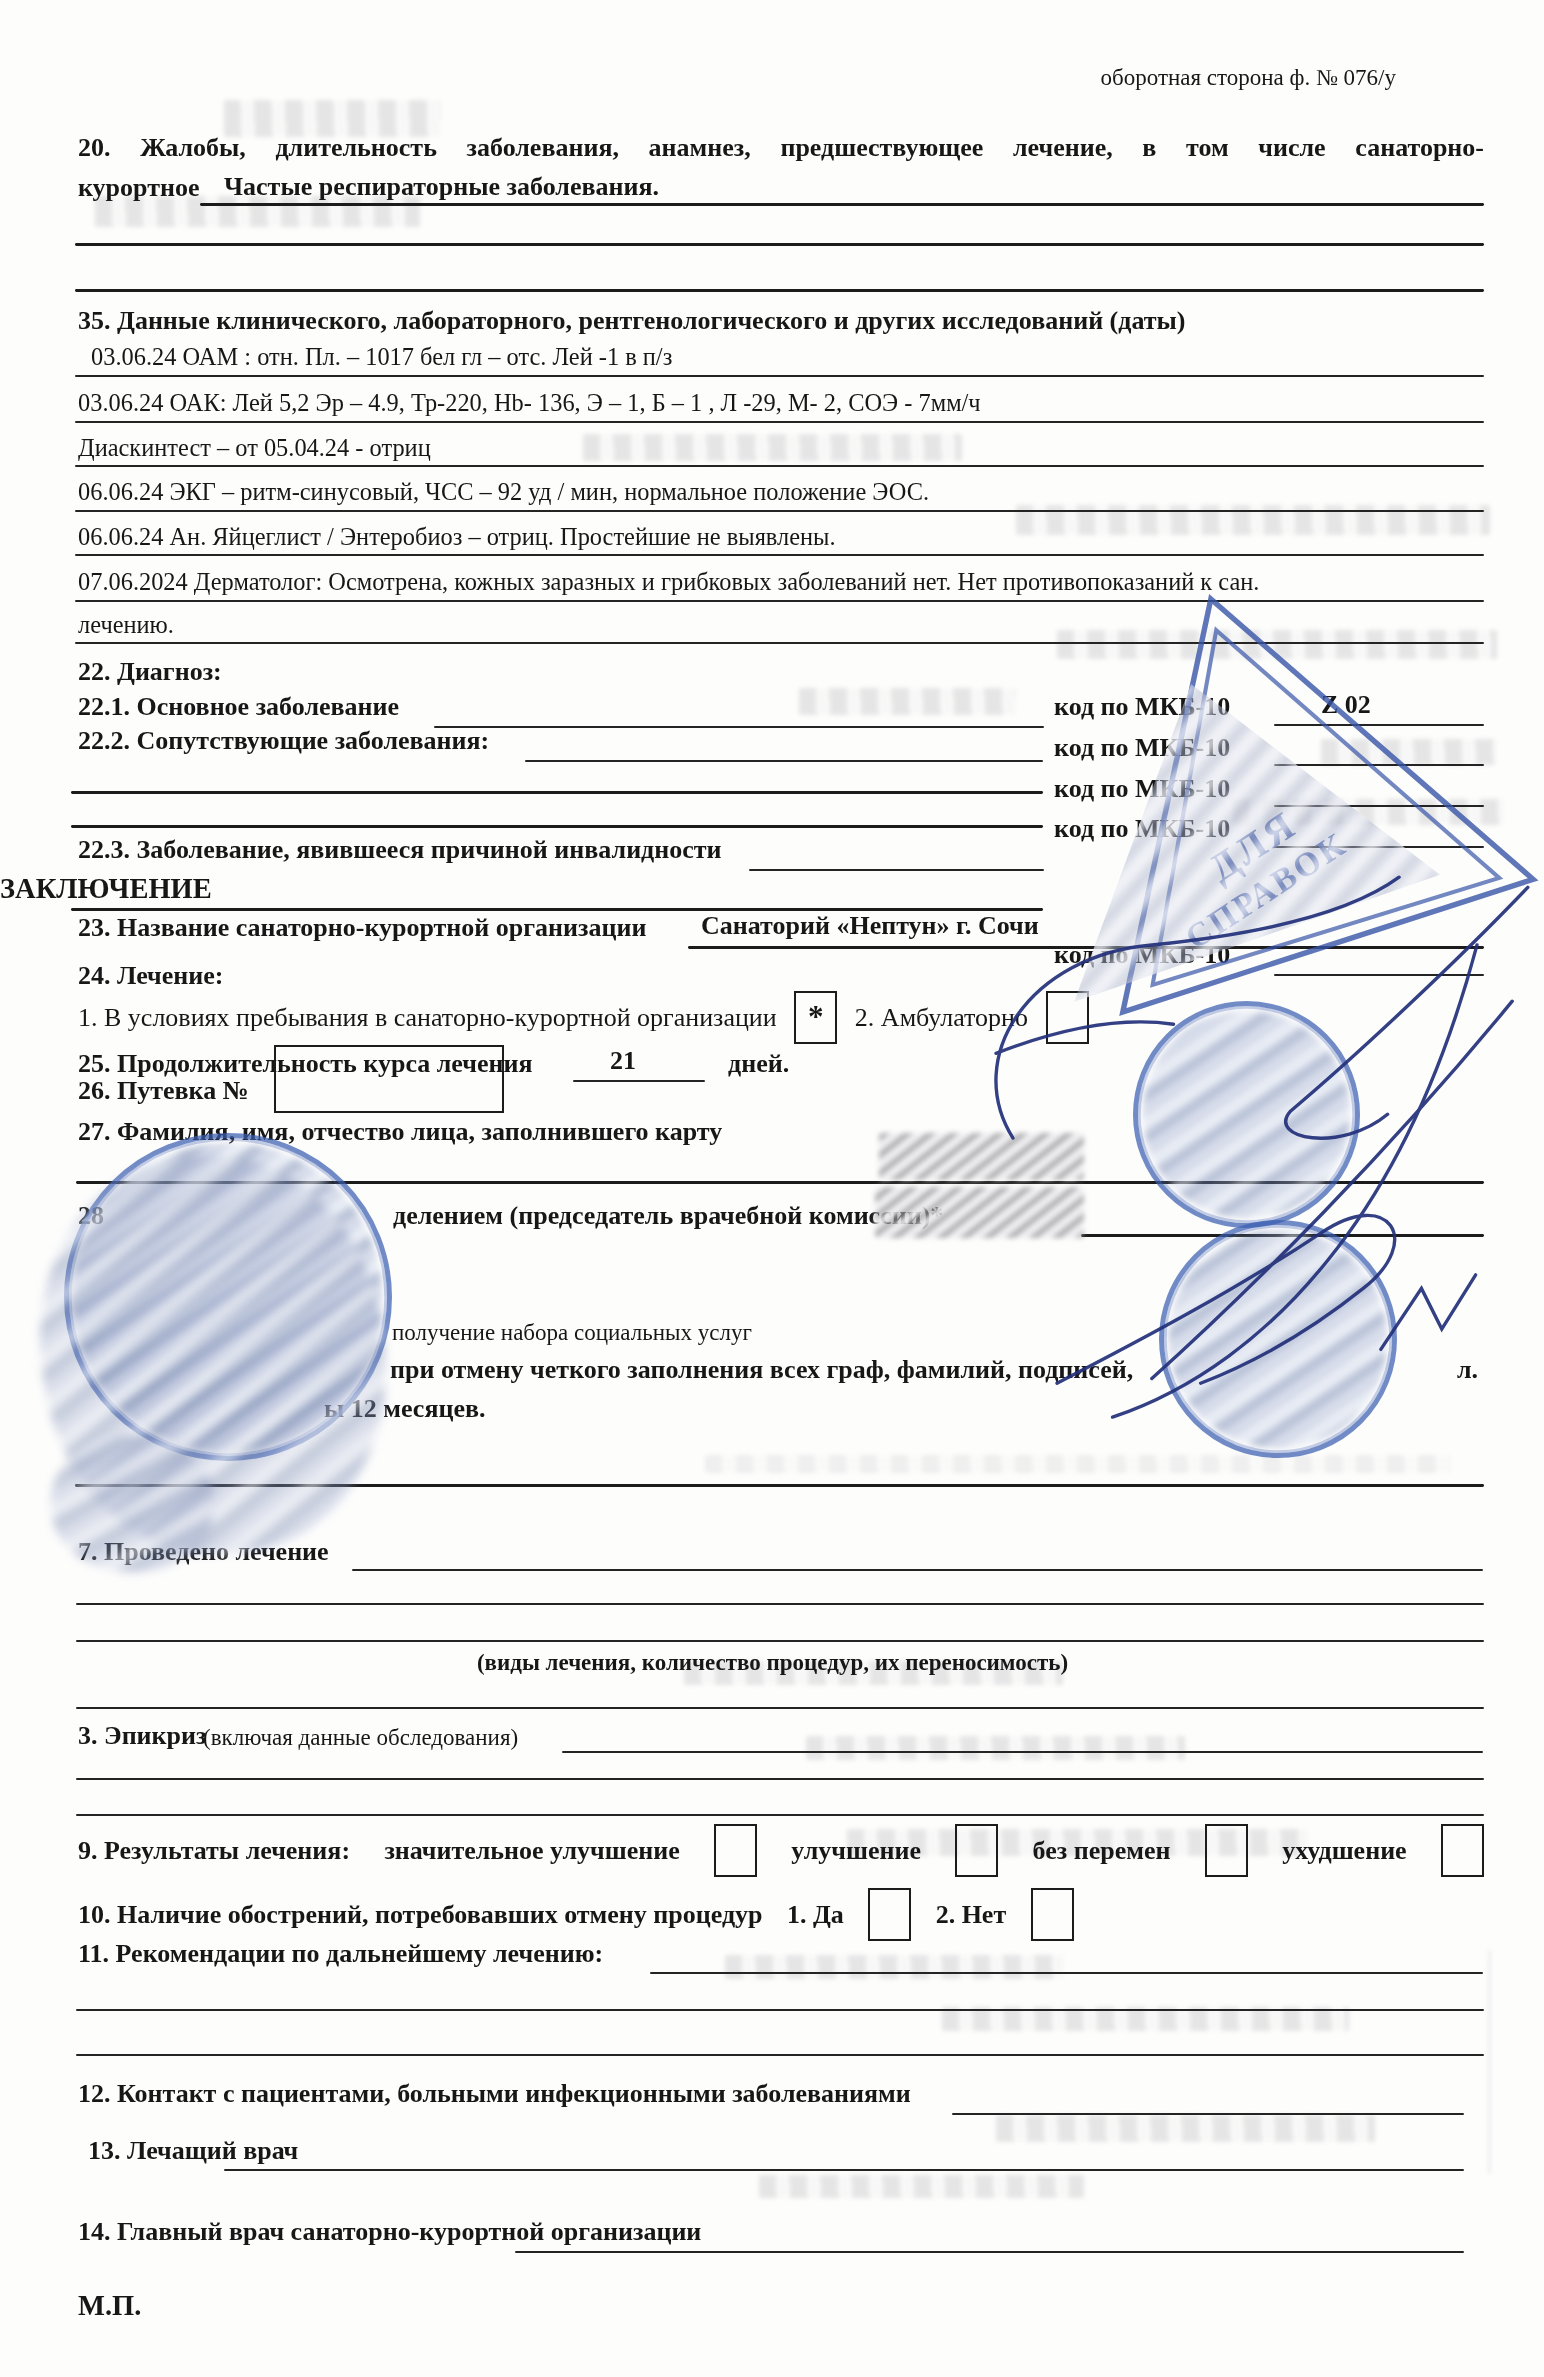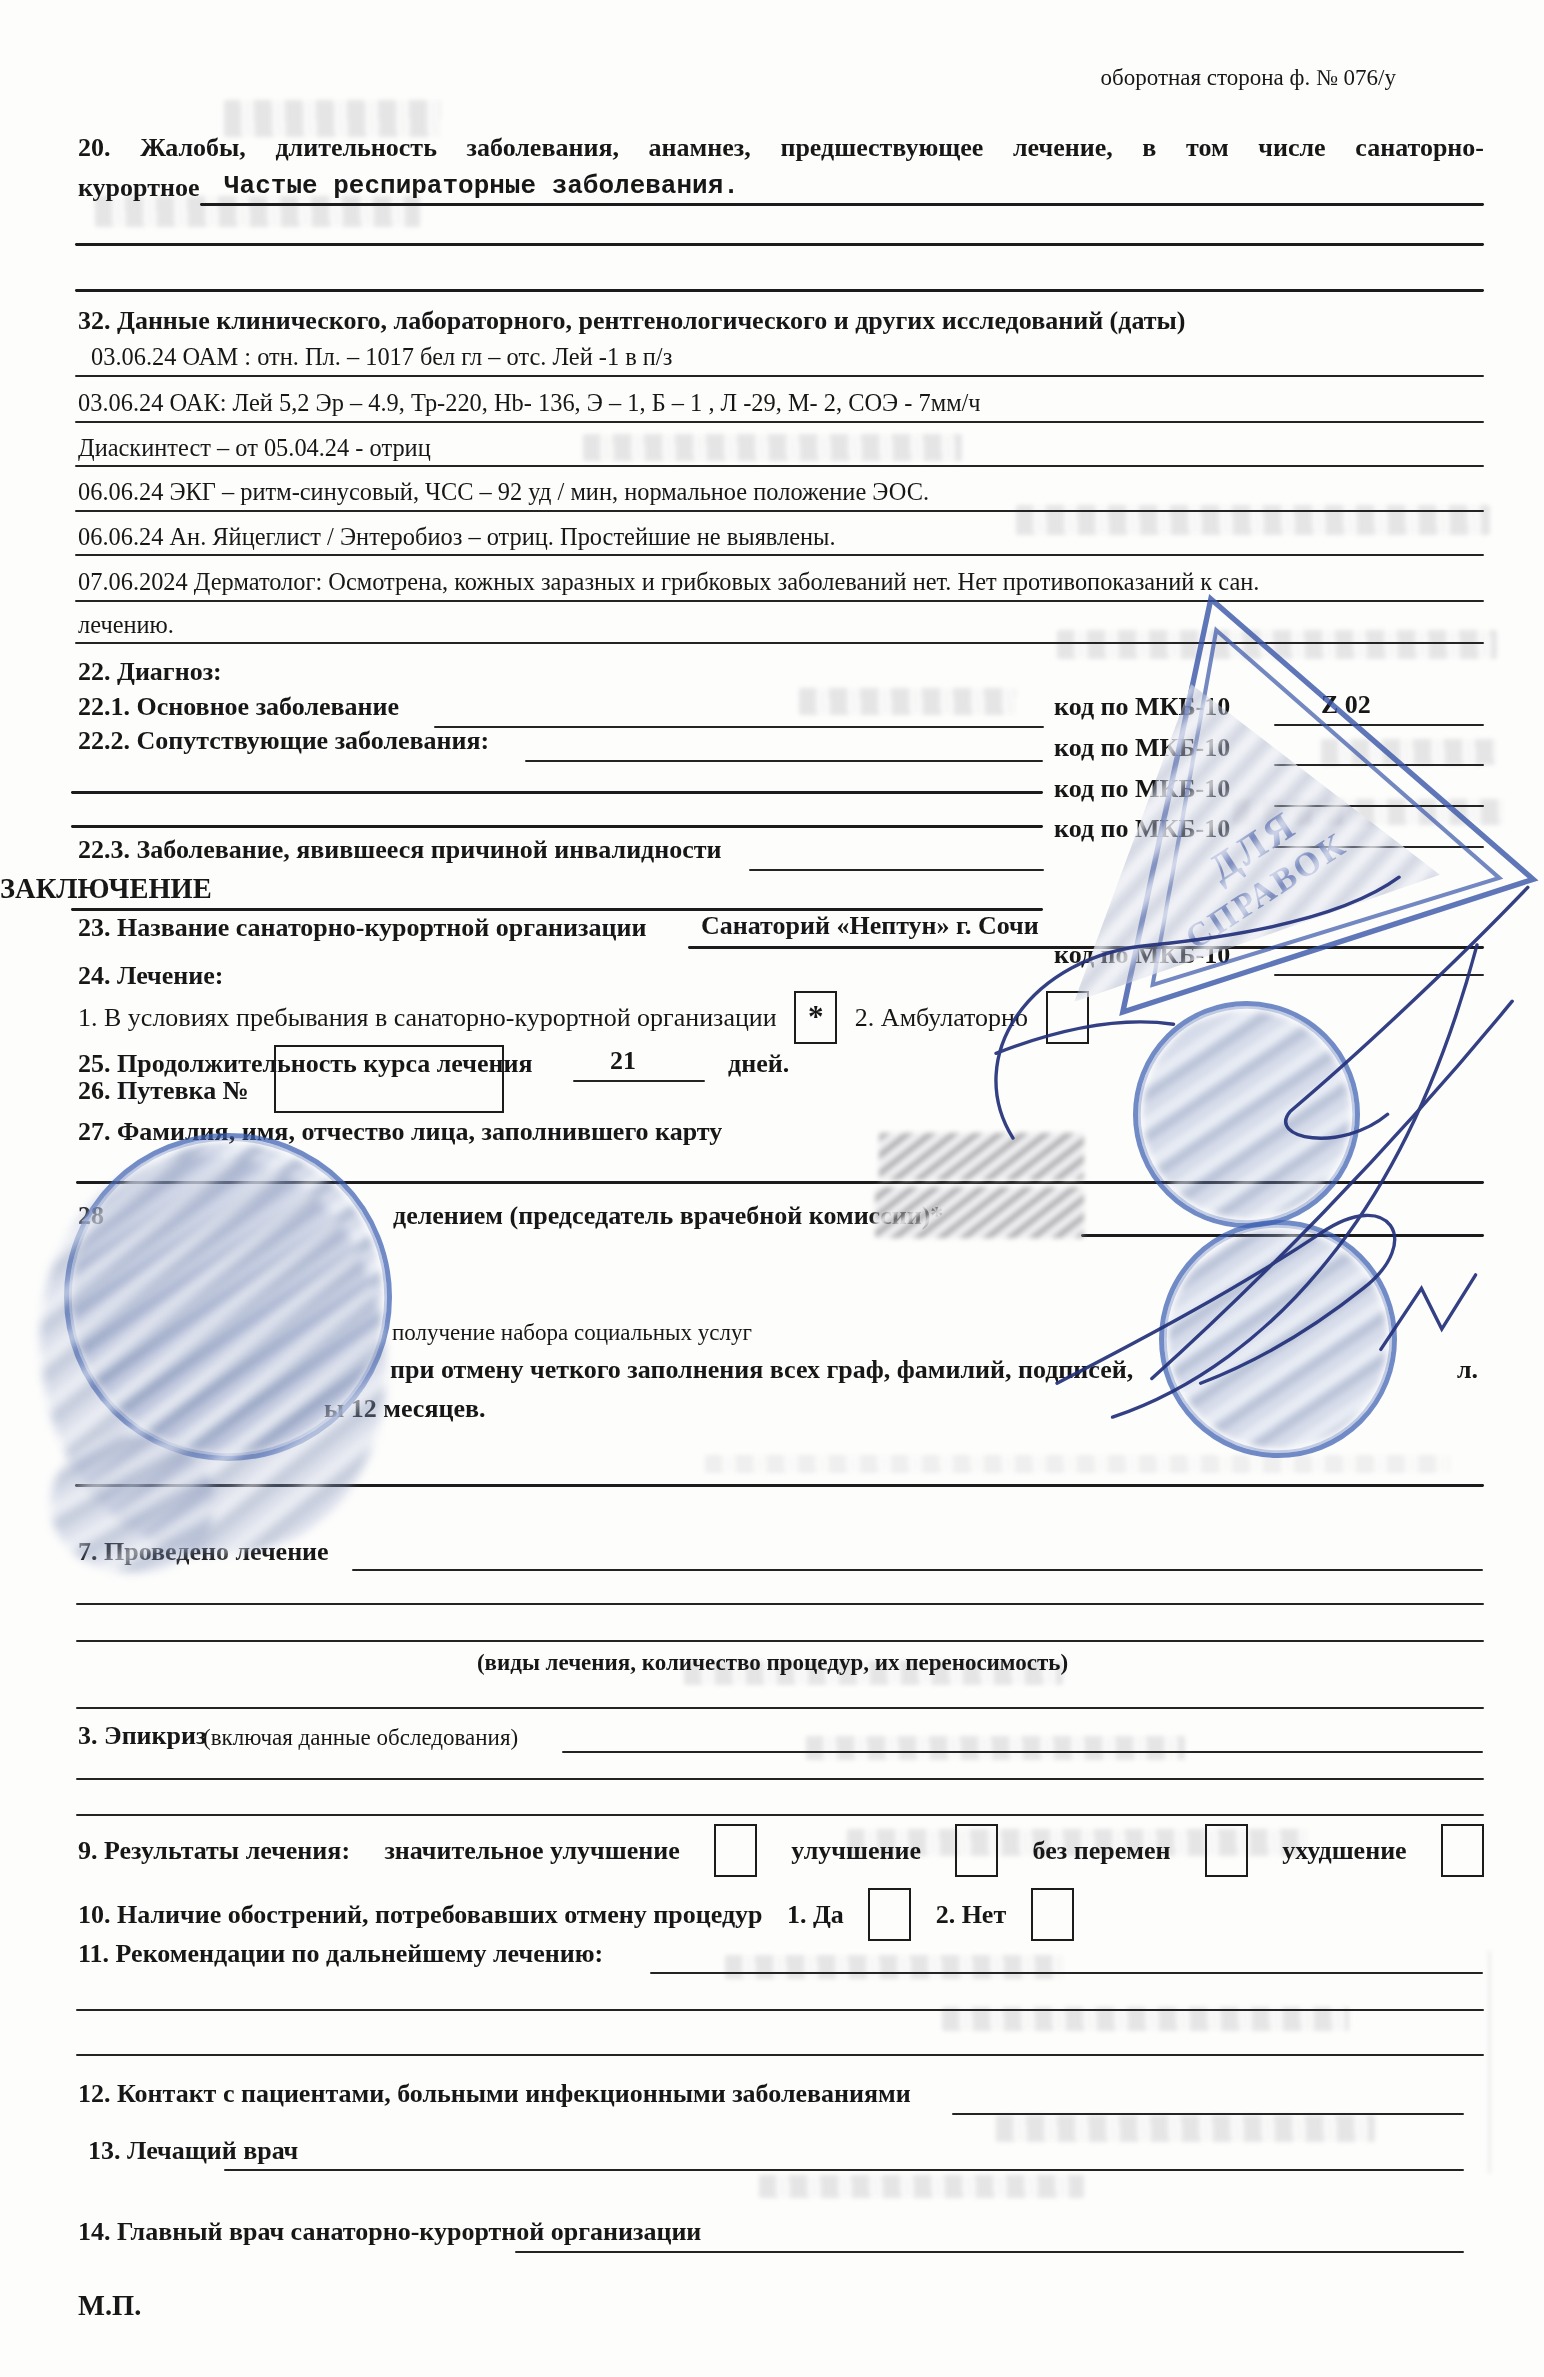--- a/index.html
+++ b/index.html
@@ -58,26 +58,26 @@
   <div class="ghost" style="left:725px;top:1955px;width:339px;height:24.4px;"></div>
   <div class="ghost" style="left:942px;top:2007px;width:407px;height:24.4px;"></div>
   <div class="ghost" style="left:996px;top:2115px;width:379px;height:27px;"></div>
   <div class="ghost" style="left:759px;top:2175px;width:325px;height:23px;"></div>
   <div class="ghost" style="left:1488px;top:1950px;width:2.7px;height:224px;opacity:.5;"></div>
 
   <div class="abs t34" style="left:1037px;top:65px;width:359px;text-align:right;">оборотная сторона ф. № 076/у</div>
 
   <div class="abs t38 b just" style="left:78px;top:133px;width:1406px;">20. Жалобы, длительность заболевания, анамнез, предшествующее лечение, в том числе санаторно-</div>
   <div class="abs t38 b" style="left:78px;top:173px;">курортное</div>
-  <div class="abs t38 b" style="left:224px;top:172px;font-family:Liberation Mono, monospace;">Частые респираторные заболевания.</div>
+  <div class="abs t38 b" style="left:224px;top:172px;">Частые респираторные заболевания.</div>
   <div class="rule" style="left:200px;top:203px;width:1284px;"></div>
   <div class="rule" style="left:75px;top:243px;width:1409px;"></div>
   <div class="rule" style="left:75px;top:289px;width:1409px;"></div>
 
-  <div class="abs t38 b" style="left:78px;top:306px;">32. Данные клинического, лабораторного, рентгенологического и других исследований (даты)</div>
+  <div class="abs t38 b" style="left:78px;top:306px;">35. Данные клинического, лабораторного, рентгенологического и других исследований (даты)</div>
   <div class="abs t36" style="left:78px;top:343px;margin-left:13px;">03.06.24 ОАМ : отн. Пл. – 1017 бел гл – отс. Лей -1 в п/з</div>
   <div class="rule soft" style="left:75px;top:375px;width:1409px;"></div>
   <div class="abs t36" style="left:78px;top:389px;">03.06.24 ОАК:  Лей 5,2  Эр – 4.9,  Тр-220,  Hb- 136,  Э – 1,  Б – 1 ,  Л -29, М- 2, СОЭ - 7мм/ч</div>
   <div class="rule soft" style="left:75px;top:421px;width:1409px;"></div>
   <div class="abs t36" style="left:78px;top:434px;">Диаскинтест  – от 05.04.24 - отриц</div>
   <div class="rule soft" style="left:75px;top:465px;width:1409px;"></div>
   <div class="abs t36" style="left:78px;top:478px;">06.06.24 ЭКГ – ритм-синусовый, ЧСС – 92 уд / мин,  нормальное положение ЭОС.</div>
   <div class="rule soft" style="left:75px;top:510px;width:1409px;"></div>
   <div class="abs t36" style="left:78px;top:523px;">06.06.24 Ан. Яйцеглист / Энтеробиоз – отриц. Простейшие не выявлены.</div>
   <div class="rule soft" style="left:75px;top:554px;width:1409px;"></div>

